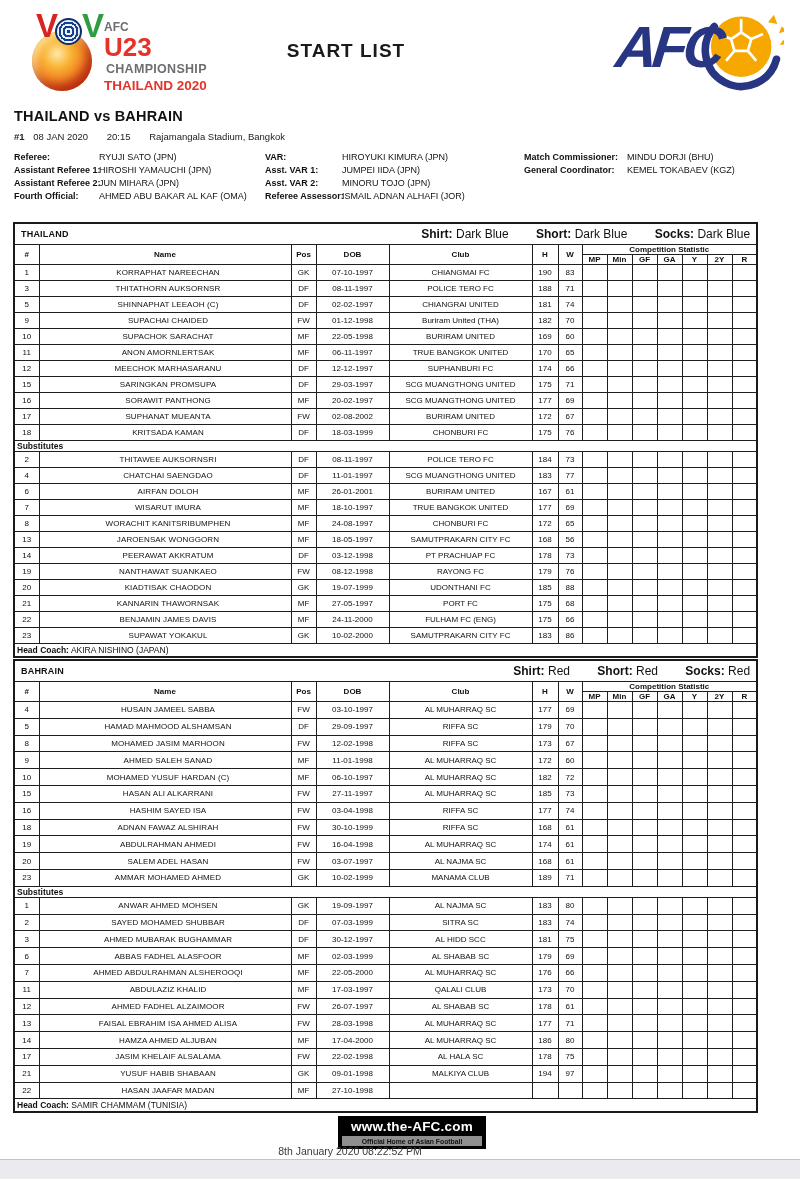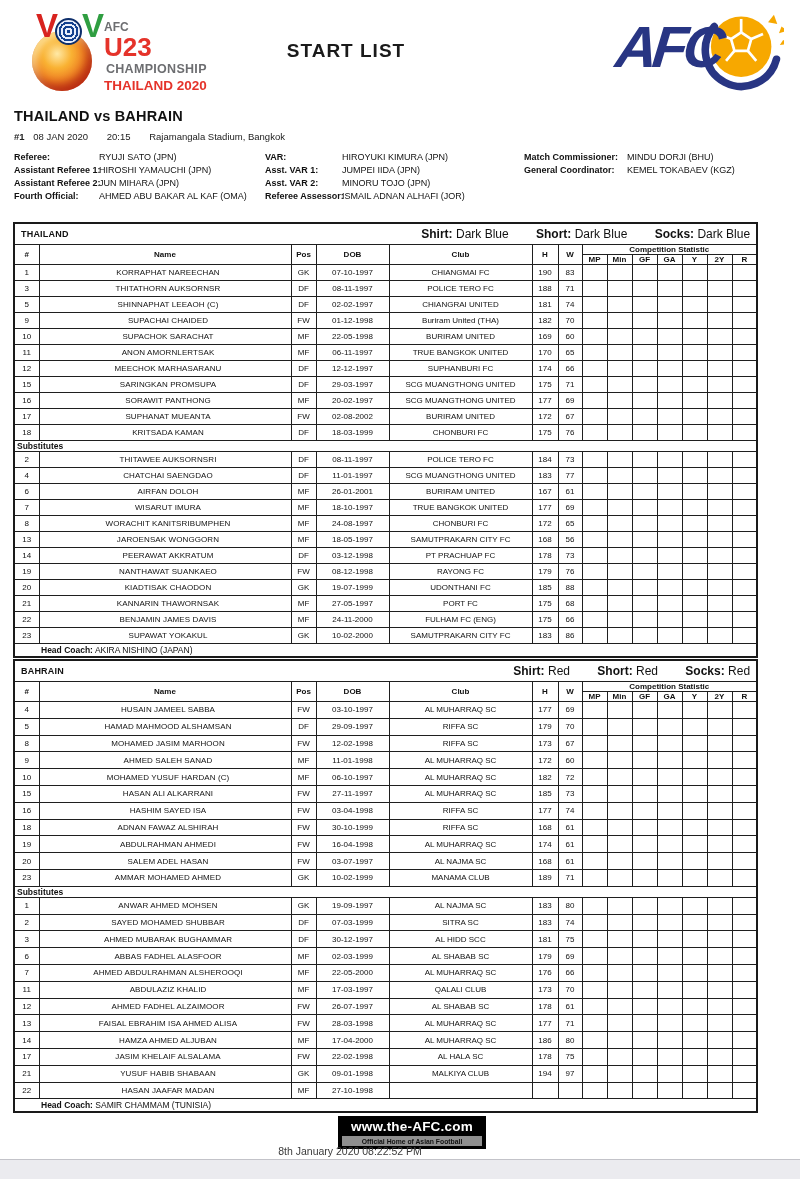--- a/index.html
+++ b/index.html
@@ -69,21 +69,21 @@
   .kit-pair { margin-left:24px; }
   .kit-label { font-weight:bold; }
   .roster th { font-weight:bold; text-align:center; font-size:8px; }
   .stats-title-cell { height:10px; }
   .stat-name-row th { height:10px; }
   .roster tbody td { height:16px; text-align:center; }
   #bahrain-table tbody td { height:16.8px; }
   td.name-cell { text-align:left; padding-left:7px; letter-spacing:.1px; }
   .divider-row td { height:10px !important; text-align:left !important; font-weight:bold; font-size:8.5px; padding-left:2px; }
   .coach-row td { height:13px !important; text-align:left !important; font-size:8.5px; padding-left:2px; }
-  .coach-label { font-weight:bold;margin-left:24px; }
+  .coach-label { font-weight:bold; }
 
   
   .afc-footer { position:absolute; left:50%; transform:translateX(-50%); top:1116px; width:148px;
     background:#000; text-align:center; padding:3px 4px 3px;margin-left:12px; }
   .afc-footer-site { color:#fff; font-weight:bold; font-size:13.5px; letter-spacing:.2px; white-space:nowrap; }
   .afc-footer-tag  { margin-top:2px; background:#8f8f8f; color:#101010; font-size:6.8px; font-weight:bold; padding:1.5px 0; white-space:nowrap; }
   .timestamp { position:absolute; left:0; top:1145px; width:700px; text-align:center; font-size:10.5px; color:#3a3a3a; }
   .page-edge { position:absolute; left:0; right:0; bottom:0; height:20px; background:#ebebef; border-top:1px solid #c3c3c9; }
 </style>
 </head>

